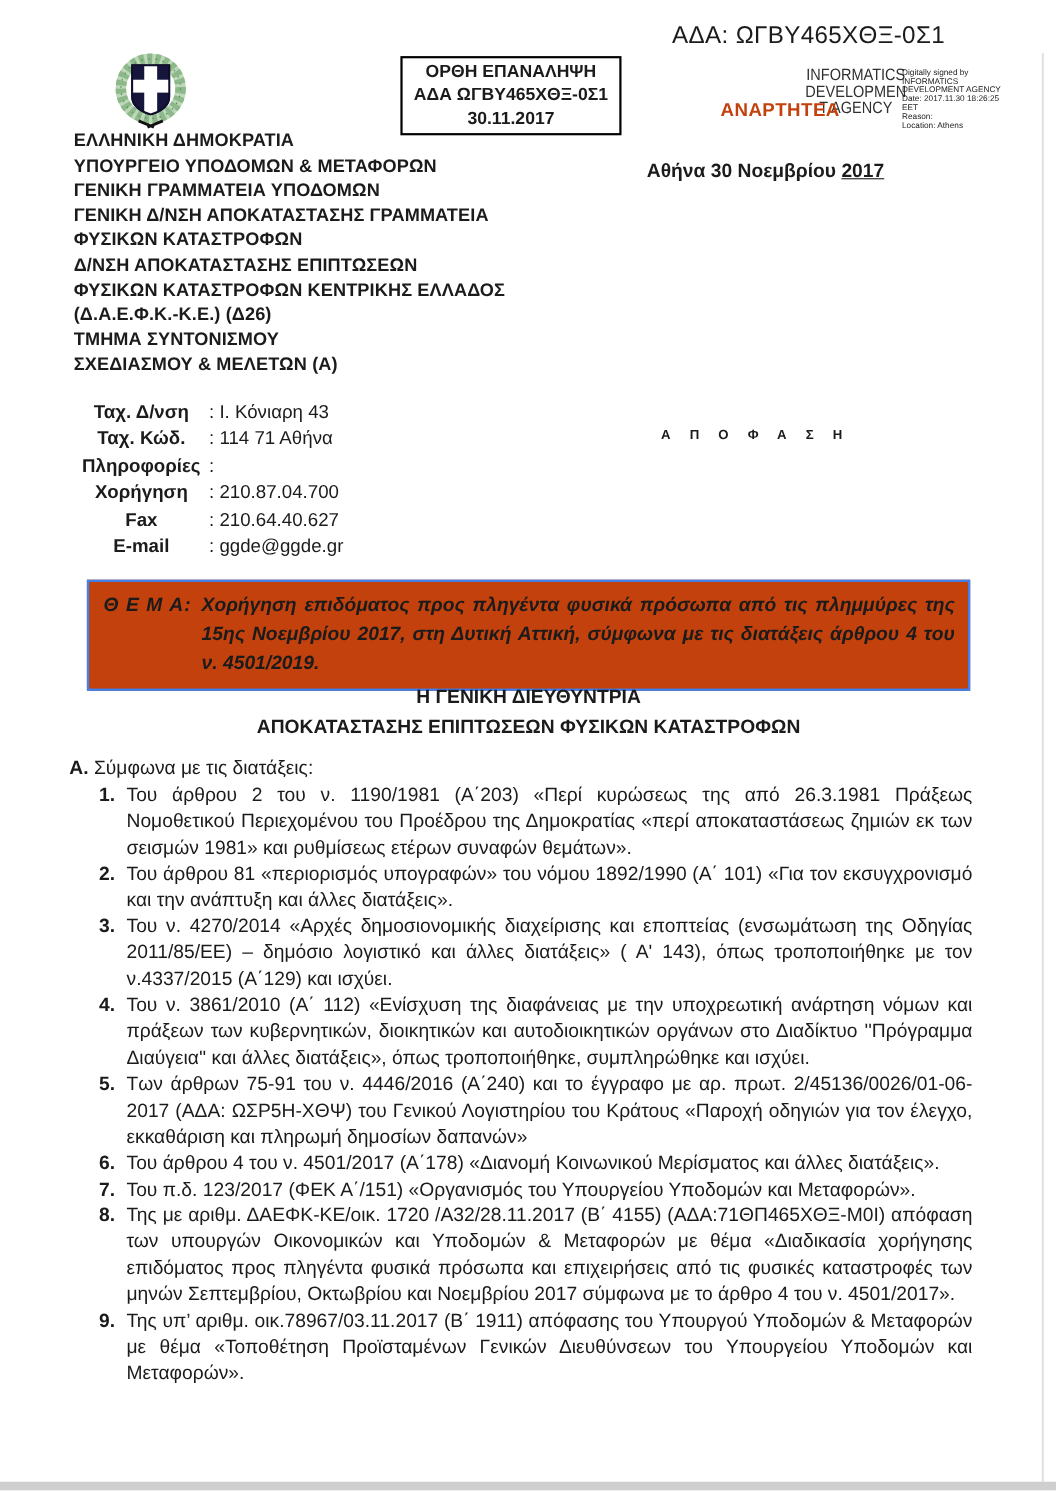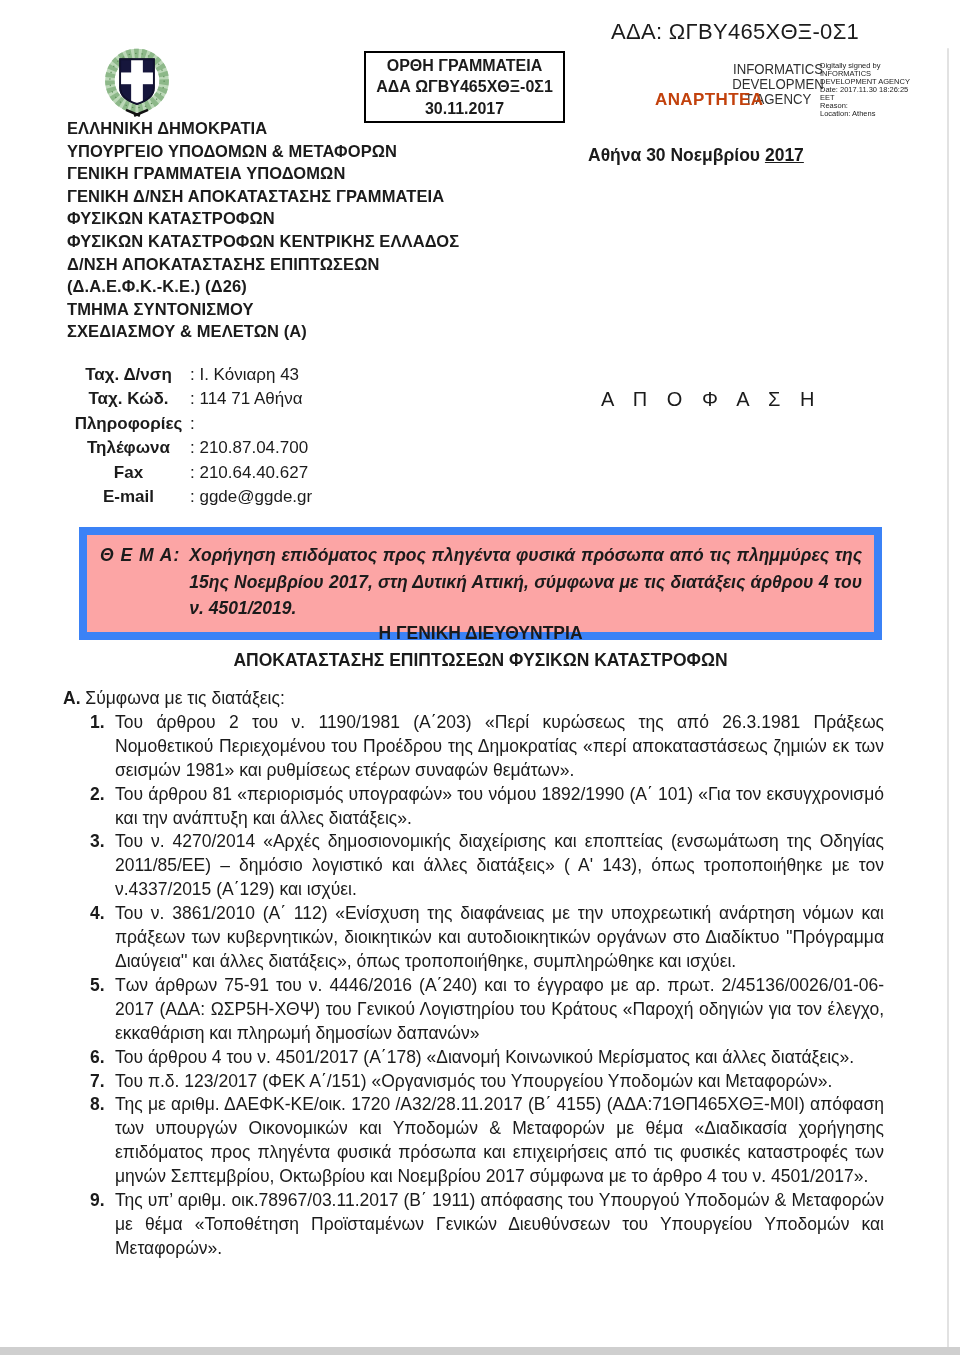--- a/index.html
+++ b/index.html
@@ -42,26 +42,26 @@
   .date-line { position:absolute; left:588px; top:145px; font-weight:bold; font-size:17.5px; }
   .date-line .yr { text-decoration:underline;margin-top:48px; }
   .protocol { position:absolute; left:588px; top:170px; font-weight:bold;
     font-style:italic; font-size:17.5px; }
 
   
   .contact { position:absolute; left:67px; top:363px; font-size:17px; line-height:24.4px;text-align:center; }
   .contact-row { display:flex; }
   .contact-label { width:123px; font-weight:bold; flex:none; }
 
-  .apofasi { position:absolute; left:601px; top:388px; font-weight:normal;
-    font-size:20px; letter-spacing:7px; }
+  .apofasi { position:absolute; left:601px; top:388px; font-weight:bold;
+    font-size:12px; letter-spacing:7px; }
 
   
   .theme { position:absolute; left:79px; top:527px; width:803px; box-sizing:border-box;
-    border:8px solid #3b82f6; background:#fca5a5; padding:7px 12px 10px 13px;
+    border:2px solid #3b82f6; background:#c2410c; padding:7px 12px 10px 13px;
     display:flex; font-weight:bold; font-style:italic; font-size:17.5px;
     line-height:26.5px; }
   .theme-label { white-space:pre; margin-right:9px; flex:none; letter-spacing:1px; }
   .theme-text { flex:1; text-align:justify; }
 
   
   .heading { position:absolute; left:79px; top:620px; width:803px; text-align:center;
     font-weight:bold; font-size:17.5px; line-height:26.5px; }
 
   
@@ -105,29 +105,29 @@
       </g>
     </svg>
   </div>
 
   <div class="letterhead">
     <div>ΕΛΛΗΝΙΚΗ ΔΗΜΟΚΡΑΤΙΑ</div>
     <div>ΥΠΟΥΡΓΕΙΟ ΥΠΟΔΟΜΩΝ &amp; ΜΕΤΑΦΟΡΩΝ</div>
     <div>ΓΕΝΙΚΗ ΓΡΑΜΜΑΤΕΙΑ ΥΠΟΔΟΜΩΝ</div>
     <div>ΓΕΝΙΚΗ Δ/ΝΣΗ ΑΠΟΚΑΤΑΣΤΑΣΗΣ ΓΡΑΜΜΑΤΕΙΑ</div>
     <div>ΦΥΣΙΚΩΝ ΚΑΤΑΣΤΡΟΦΩΝ</div>
+    <div>Δ/ΝΣΗ ΑΠΟΚΑΤΑΣΤΑΣΗΣ ΕΠΙΠΤΩΣΕΩΝ</div>
     <div>ΦΥΣΙΚΩΝ ΚΑΤΑΣΤΡΟΦΩΝ ΚΕΝΤΡΙΚΗΣ ΕΛΛΑΔΟΣ</div>
-    <div>Δ/ΝΣΗ ΑΠΟΚΑΤΑΣΤΑΣΗΣ ΕΠΙΠΤΩΣΕΩΝ</div>
     <div>(Δ.Α.Ε.Φ.Κ.-Κ.Ε.) (Δ26)</div>
     <div>ΤΜΗΜΑ ΣΥΝΤΟΝΙΣΜΟΥ</div>
     <div>ΣΧΕΔΙΑΣΜΟΥ &amp; ΜΕΛΕΤΩΝ (Α)</div>
   </div>
 
   <div class="stamp">
-    <div>ΟΡΘΗ ΓΡΑΜΜΑΤΕΙΑ</div>
+    <div>ΟΡΘΗ ΕΠΑΝΑΛΗΨΗ</div>
     <div>ΑΔΑ ΩΓΒΥ465ΧΘΞ-0Σ1</div>
     <div>30.11.2017</div>
   </div>
 
   <div class="ada-top">ΑΔΑ: ΩΓΒΥ465ΧΘΞ-0Σ1</div>
 
   <div class="sig">
     <div class="sig-agency">
       <div>INFORMATICS</div>
       <div>DEVELOPMEN</div>
@@ -156,21 +156,21 @@
     </div>
     <div class="contact-row">
       <span class="contact-label">Ταχ. Κώδ.</span>
       <span class="contact-value">: 114 71 Αθήνα</span>
     </div>
     <div class="contact-row">
       <span class="contact-label">Πληροφορίες</span>
       <span class="contact-value">:</span>
     </div>
     <div class="contact-row">
-      <span class="contact-label">Τηλέφωνα</span>
+      <span class="contact-label">Χορήγηση</span>
       <span class="contact-value">: 210.87.04.700</span>
     </div>
     <div class="contact-row">
       <span class="contact-label">Fax</span>
       <span class="contact-value">: 210.64.40.627</span>
     </div>
     <div class="contact-row">
       <span class="contact-label">E-mail</span>
       <span class="contact-value">: ggde@ggde.gr</span>
     </div>

